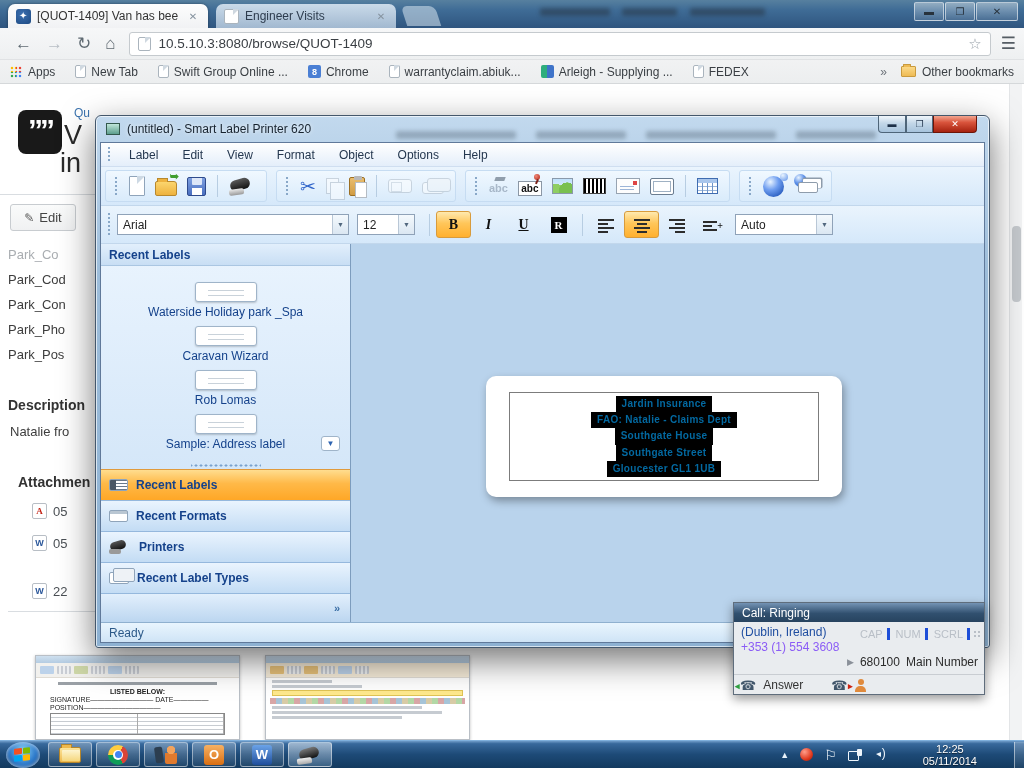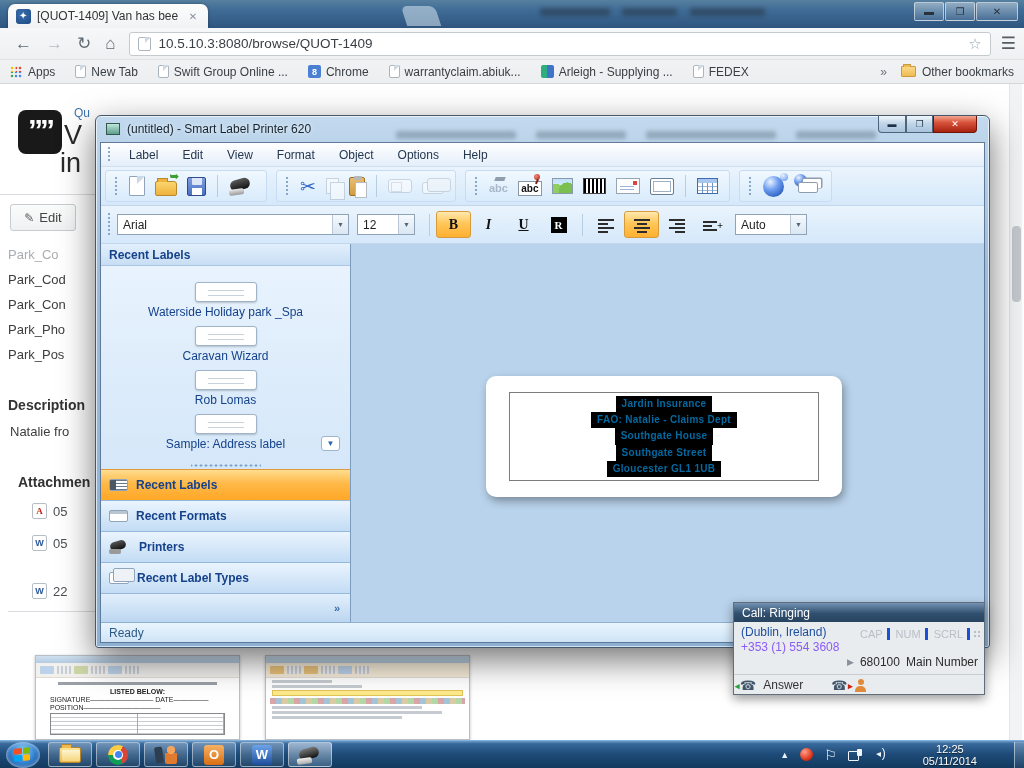--- a/index.html
+++ b/index.html
@@ -319,20 +319,25 @@
 </style>
 </head>
 <body>
 
 <div class="tabstrip">
   <div class="tab tab-active">
     <span class="fav fav-jira"></span>
     <span class="tab-title">[QUOT-1409] Van has bee</span>
     <span class="tab-x"></span>
   </div>
+  <div class="tab tab-inactive">
+    <span class="fav fav-page"></span>
+    <span class="tab-title">Engineer Visits</span>
+    <span class="tab-x"></span>
+  </div>
   <div class="newtab-stub"></div>
   <div class="blurbar" style="left:540px;top:8px;width:70px;"></div>
   <div class="blurbar" style="left:622px;top:8px;width:55px;"></div>
   <div class="blurbar" style="left:690px;top:8px;width:75px;"></div>
   <div class="winctl">
     <span class="wc wc-min">▬</span>
     <span class="wc wc-max">❐</span>
     <span class="wc wc-cls">✕</span>
   </div>
 </div>
@@ -572,21 +577,21 @@
             <span></span>
           </span>
         </span>
       <span class="fbtn">
           <span class="alico al-p">
             <span></span>
             <span></span>
             <span></span>
           </span>
         </span>
-      <div class="combo" style="width:72px;margin-left:6px;">
+      <div class="combo" style="width:98px;margin-left:6px;">
         <span>Auto</span>
         <span class="arr">▼</span>
       </div>
     </div>
 
     <div class="slp-body">
       <div class="sidepanel">
         <div class="sp-head">Recent Labels</div>
         <div class="sp-list">
           <div class="sp-item">

